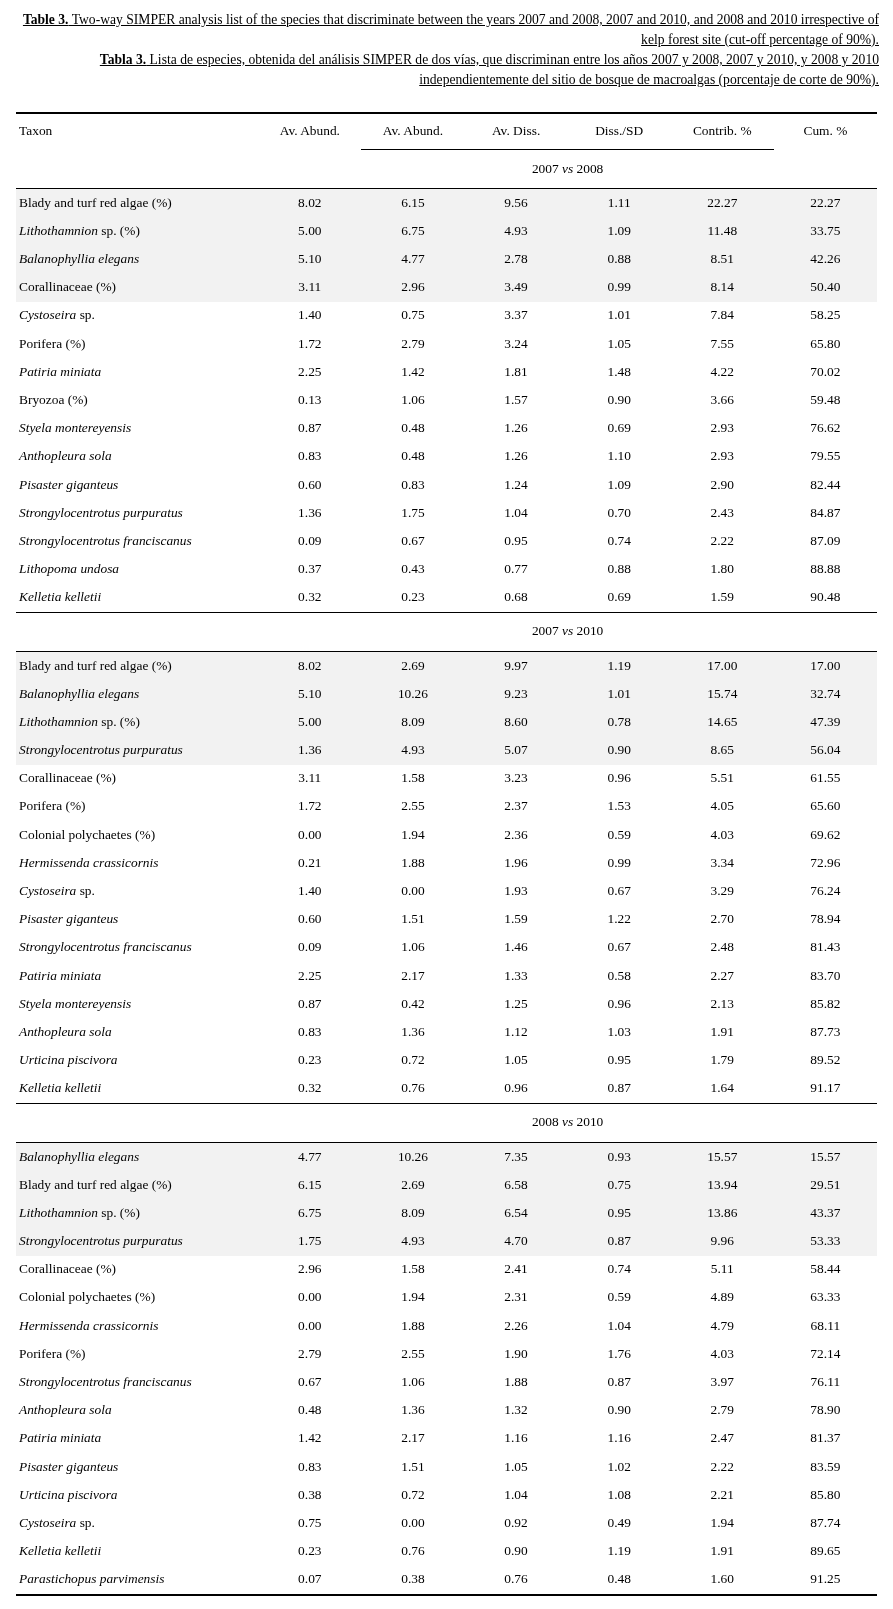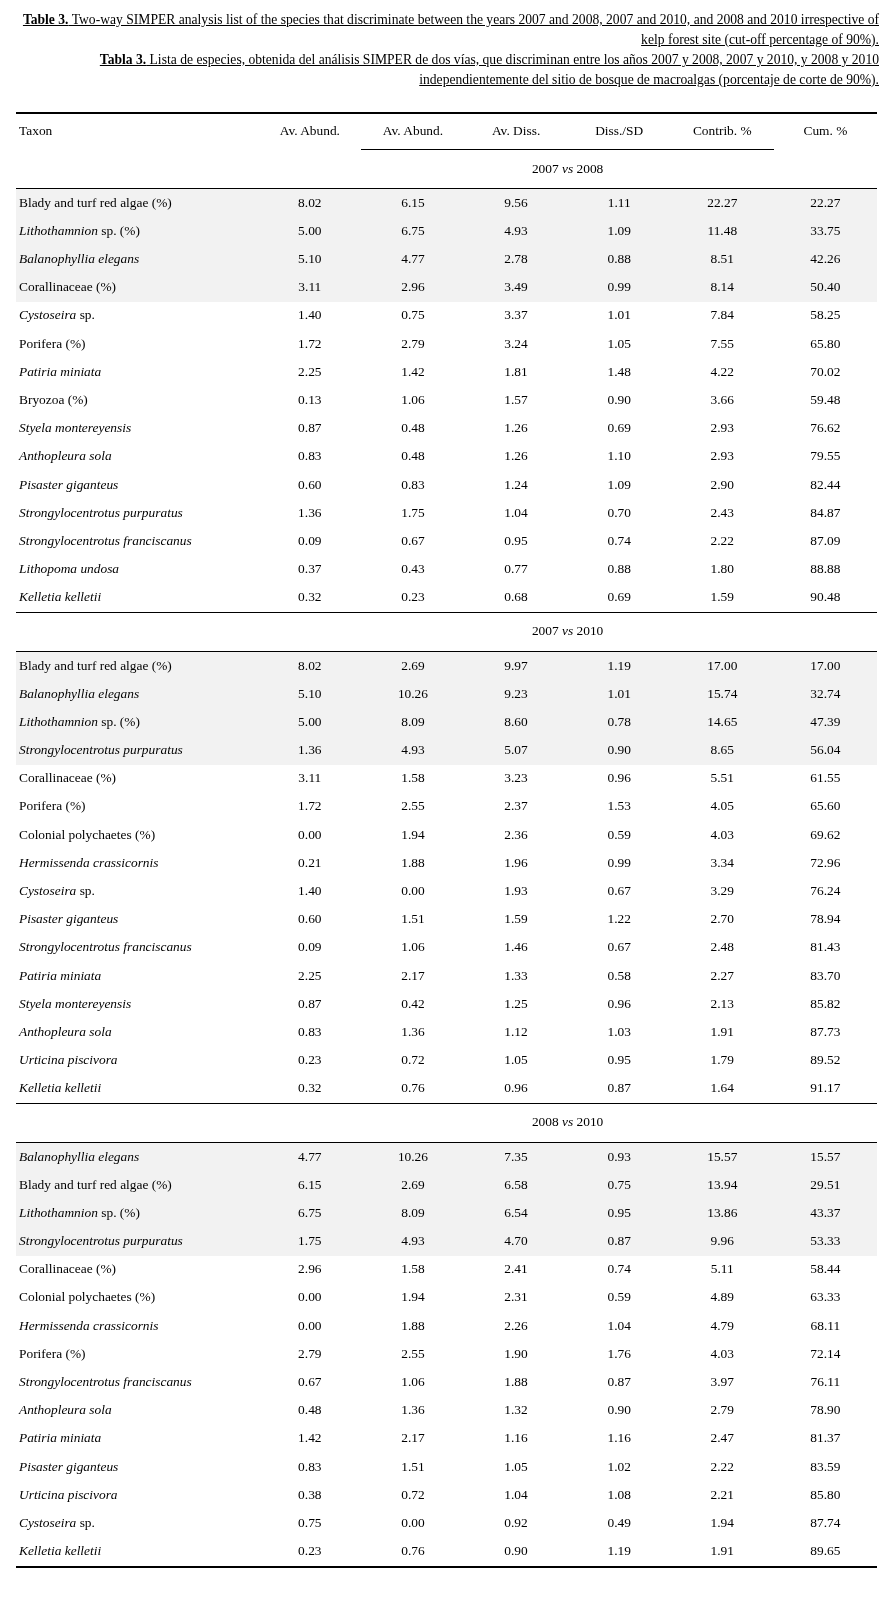--- a/index.html
+++ b/index.html
@@ -499,16 +499,25 @@
         </tr>
         <tr class="data-row">
           <td class="taxon"><i>Kelletia kelletii</i></td>
           <td class="num">0.23</td>
           <td class="num">0.76</td>
           <td class="num">0.90</td>
           <td class="num">1.19</td>
           <td class="num">1.91</td>
           <td class="num">89.65</td>
         </tr>
+        <tr class="data-row">
+          <td class="taxon"><i>Parastichopus parvimensis</i></td>
+          <td class="num">0.07</td>
+          <td class="num">0.38</td>
+          <td class="num">0.76</td>
+          <td class="num">0.48</td>
+          <td class="num">1.60</td>
+          <td class="num">91.25</td>
+        </tr>
       </tbody>
   </table>
 
 </div>
 
 </body></html>

